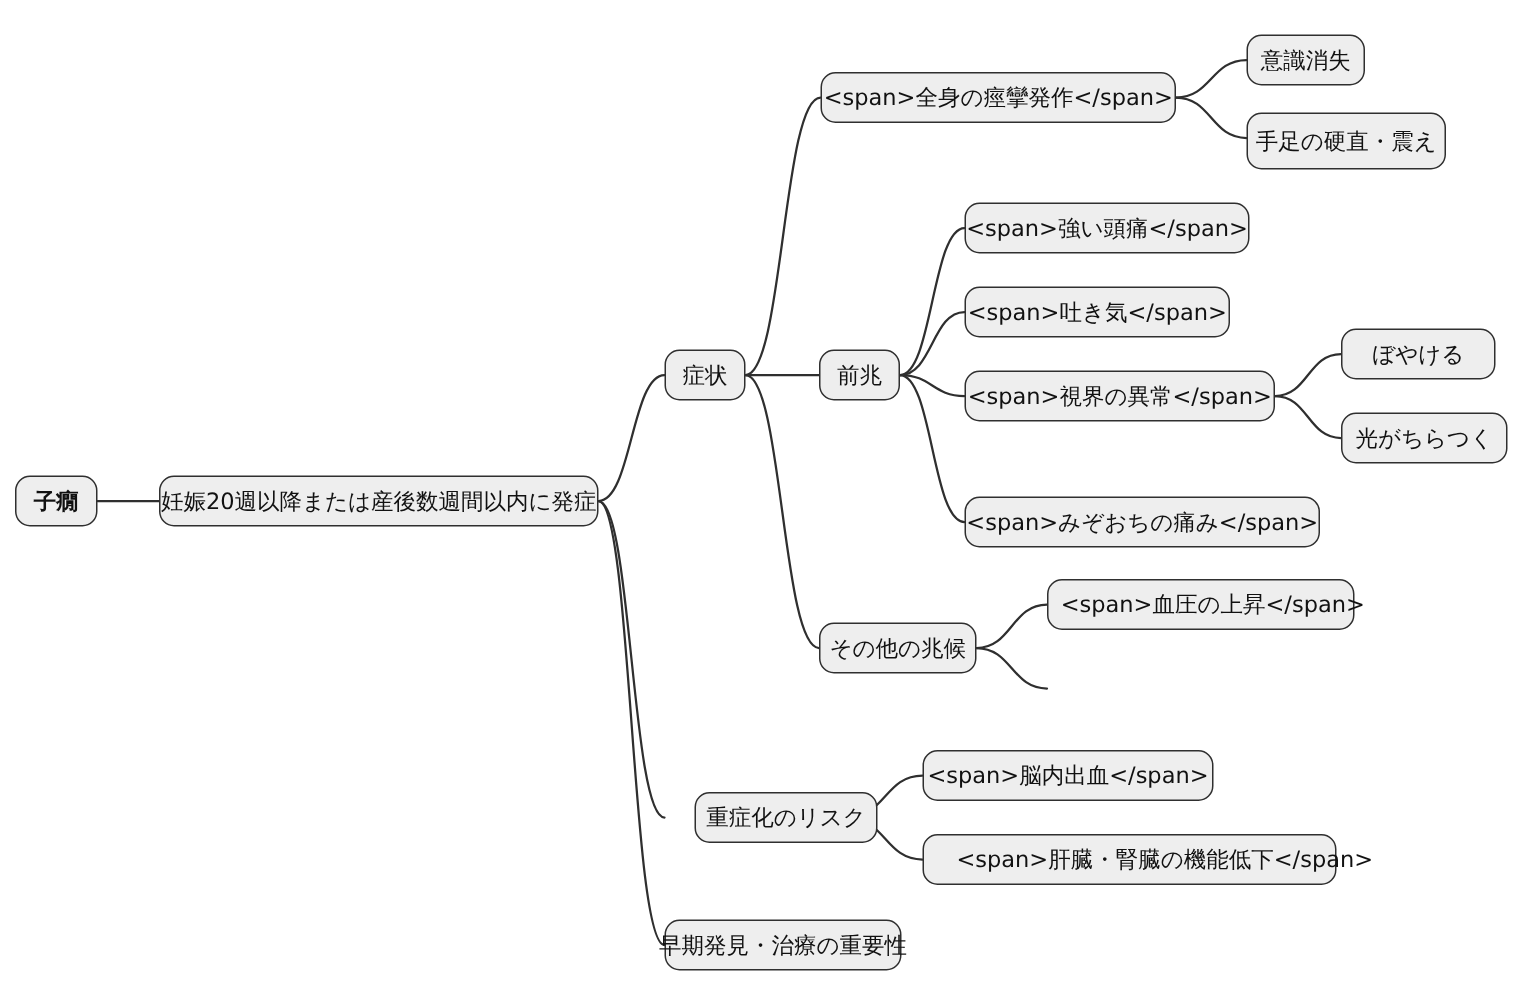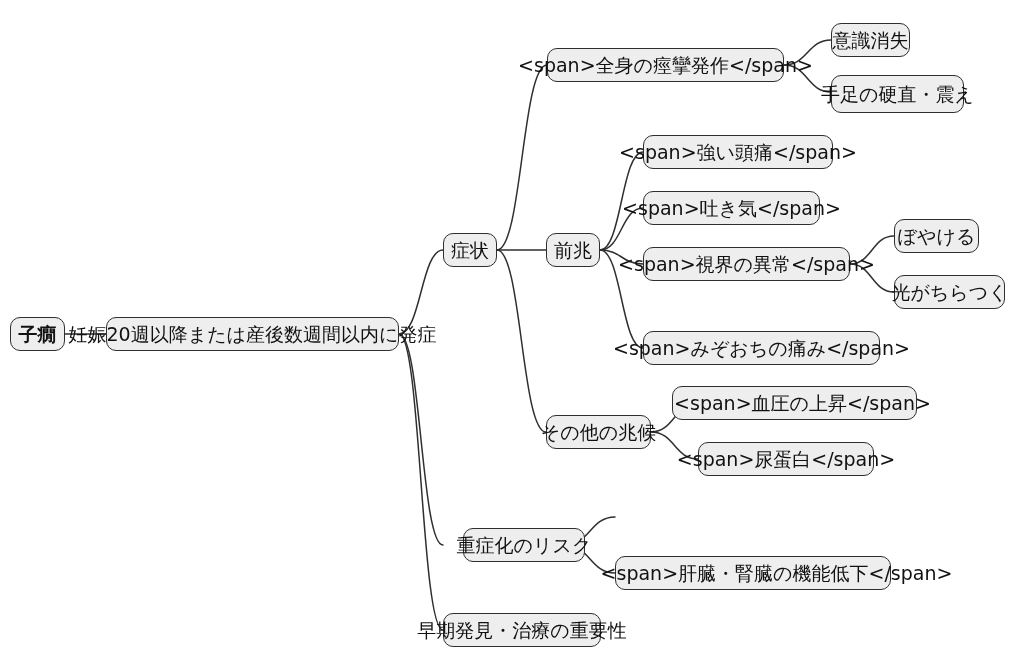--- a/index.html
+++ b/index.html
@@ -23,21 +23,21 @@
     position: absolute;
     box-sizing: border-box;
     display: flex;
     align-items: center;
     justify-content: center;
     white-space: nowrap;
     background: var(--node-fill, #eeeeee);
     border: 1.5px solid var(--node-border, #2f2f2f);
     border-radius: 10px;
     color: var(--node-text, #111111);
-    font-size: 19px;
+    font-size: 15px;
     line-height: 1;
   }
 </style>
 </head>
 <body>
 
 <div id="canvas">
   <svg id="edges" width="1017" height="668" viewBox="0 0 1017 668">
       <path d="M65,334 L106,334" fill="none" stroke="#2f2f2f" stroke-width="1.5" stroke-linecap="round"></path>
       <path d="M399,334 C421,334 421,250 443,250" fill="none" stroke="#2f2f2f" stroke-width="1.5" stroke-linecap="round"></path>
@@ -63,22 +63,22 @@
 <div class="node" style="left: 10px; top: 317px; width: 55px; height: 34px; font-weight: bold;">子癇</div>
     <div class="node" style="left: 106px; top: 317px; width: 293px; height: 34px;">妊娠20週以降または産後数週間以内に発症</div>
     <div class="node" style="left: 443px; top: 233px; width: 54px; height: 34px;">症状</div>
     <div class="node" style="left: 547px; top: 48px; width: 237px; height: 34px;">&lt;span&gt;全身の痙攣発作&lt;/span&gt;</div>
     <div class="node" style="left: 831px; top: 23px; width: 79px; height: 34px;">意識消失</div>
     <div class="node" style="left: 831px; top: 75px; width: 133px; height: 38px;">手足の硬直・震え</div>
     <div class="node" style="left: 546px; top: 233px; width: 54px; height: 34px;">前兆</div>
     <div class="node" style="left: 643px; top: 135px; width: 190px; height: 34px;">&lt;span&gt;強い頭痛&lt;/span&gt;</div>
     <div class="node" style="left: 643px; top: 191px; width: 177px; height: 34px;">&lt;span&gt;吐き気&lt;/span&gt;</div>
     <div class="node" style="left: 643px; top: 247px; width: 207px; height: 34px;">&lt;span&gt;視界の異常&lt;/span&gt;</div>
-    <div class="node" style="left: 894px; top: 219px; width: 85px; height: 34px;">ぼやける</div>
+    <div class="node" style="left: 894px; top: 219px; width: 103px; height: 34px;">ぼやける</div>
     <div class="node" style="left: 894px; top: 275px; width: 111px; height: 34px;">光がちらつく</div>
     <div class="node" style="left: 643px; top: 331px; width: 237px; height: 34px;">&lt;span&gt;みぞおちの痛み&lt;/span&gt;</div>
     <div class="node" style="left: 546px; top: 415px; width: 105px; height: 34px;">その他の兆候</div>
-    <div class="node" style="left: 672px; top: 386px; width: 245px; height: 34px; padding-left: 16px;">&lt;span&gt;血圧の上昇&lt;/span&gt;</div>
-    <div class="node" style="left: 698px; top: 442px; width: 176px; height: 34px;">&lt;span&gt;尿蛋白&lt;/span&gt;</div>
+    <div class="node" style="left: 698px; top: 386px; width: 205px; height: 34px; padding-left: 16px;">&lt;span&gt;血圧の上昇&lt;/span&gt;</div>
     <div class="node" style="left: 443px; top: 528px; width: 122px; height: 34px; margin-left: 20px;">重症化のリスク</div>
+    <div class="node" style="left: 615px; top: 500px; width: 194px; height: 34px;">&lt;span&gt;脳内出血&lt;/span&gt;</div>
     <div class="node" style="left: 615px; top: 556px; width: 276px; height: 34px; padding-left: 47px;">&lt;span&gt;肝臓・腎臓の機能低下&lt;/span&gt;</div>
     <div class="node" style="left: 443px; top: 613px; width: 158px; height: 34px;">早期発見・治療の重要性</div>
   </div>
 
 </body></html>

